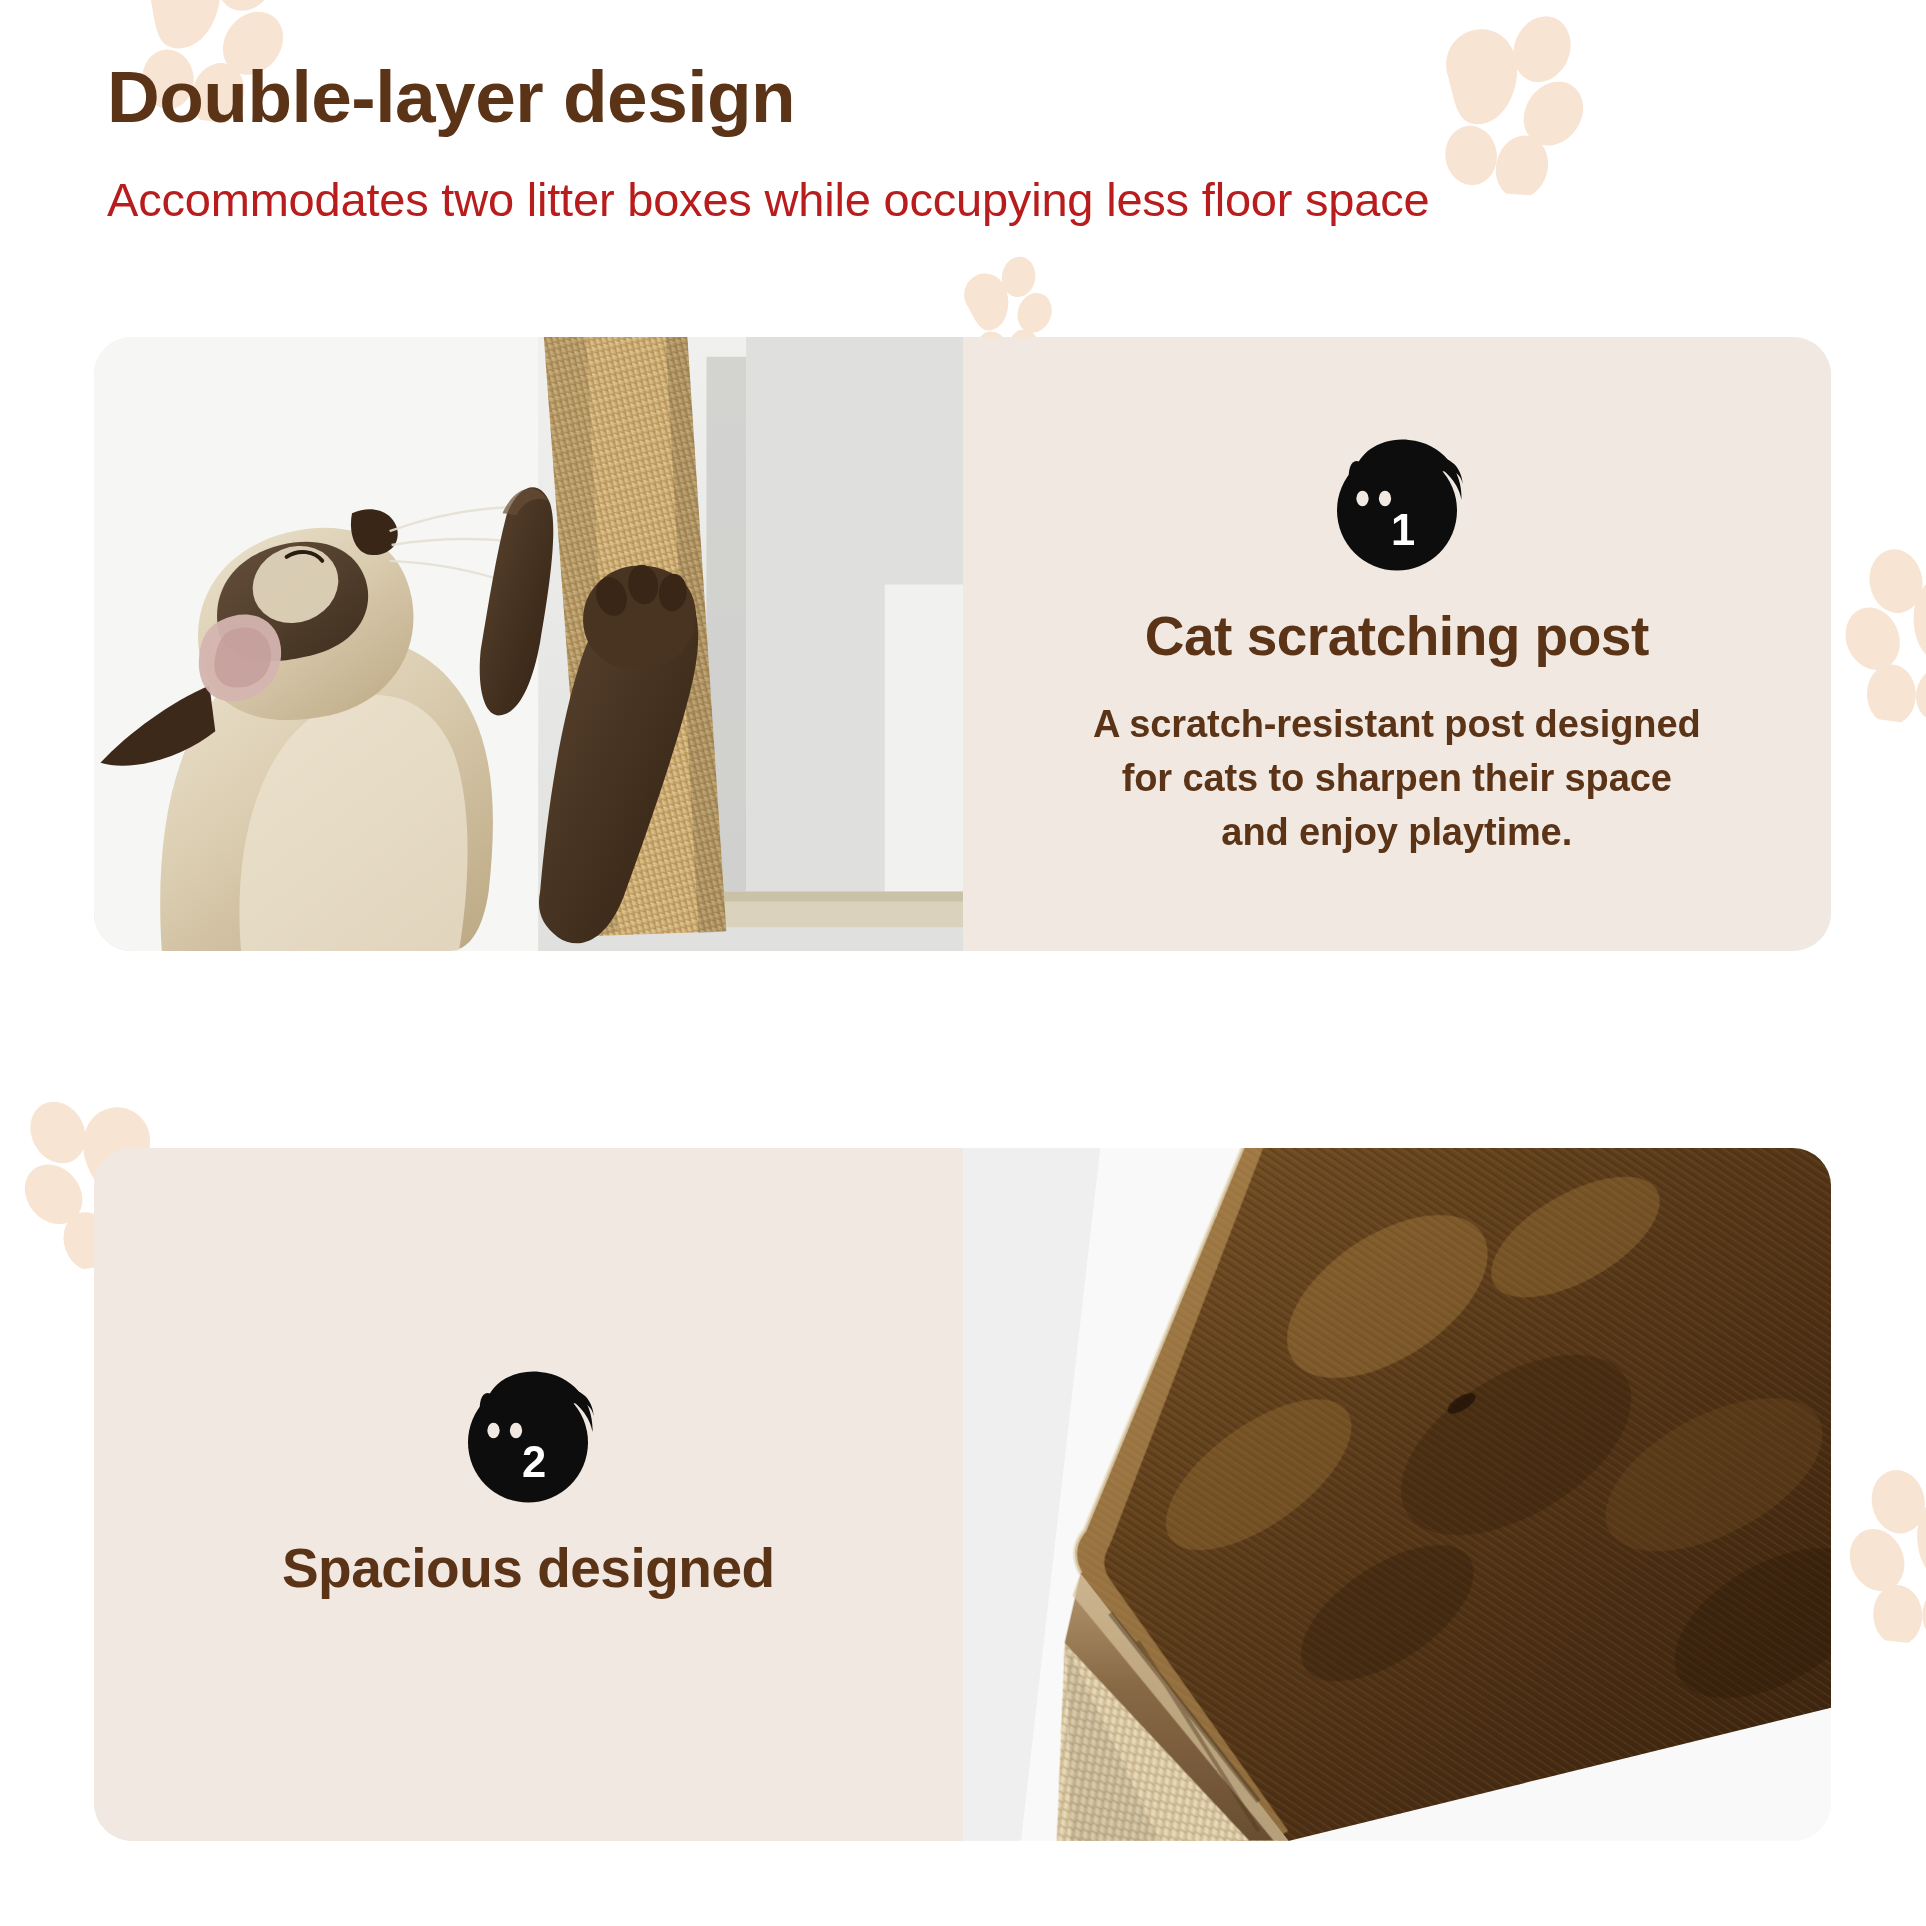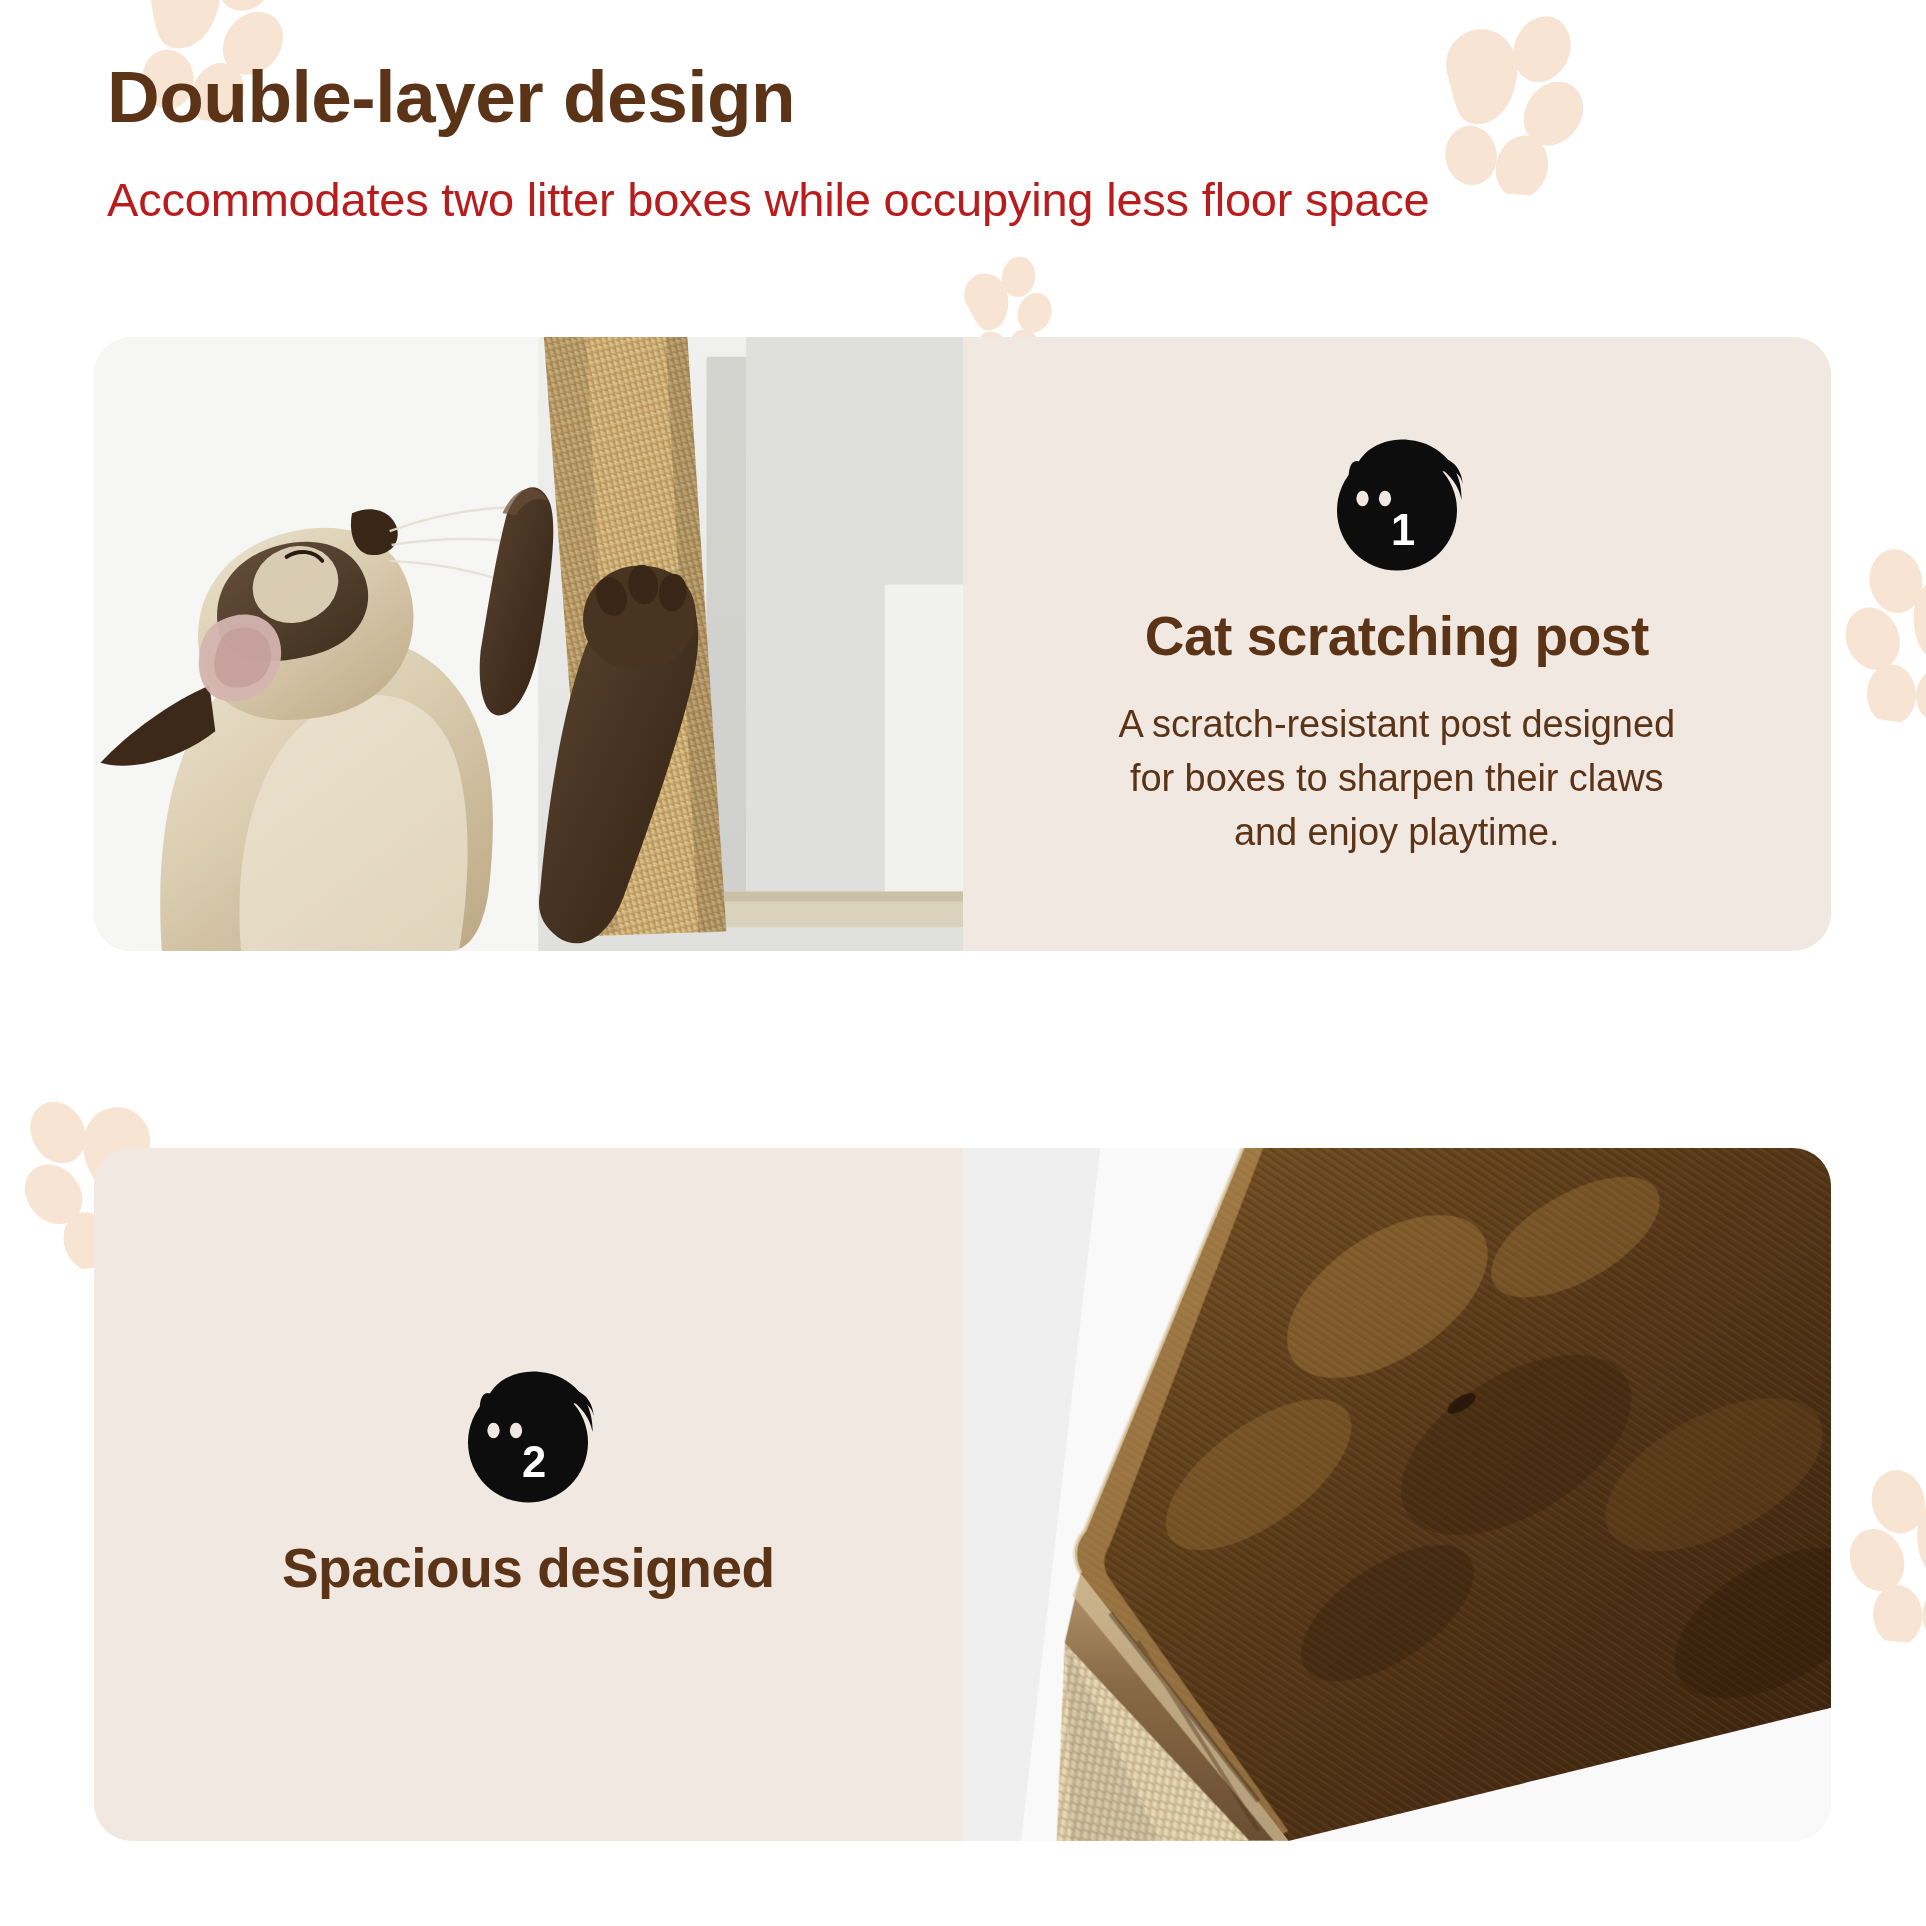--- a/index.html
+++ b/index.html
@@ -47,21 +47,21 @@
   }
   .badge { width:150px; height:150px; margin-bottom:26px; }
   .badge svg { width:100%; height:100%; display:block; }
 
   .card-title {
     font-size:55px; font-weight:700; color:#5b3418;
     letter-spacing:-0.5px; margin-bottom:30px; text-align:right;
     white-space:nowrap;
   }
   .card-body {
-    font-size:38px; font-weight:400; color:#5b3418;
+    font-size:38px; font-weight:700; color:#5b3418;
     line-height:1.42; text-align:center; letter-spacing:-0.1px;
   }
 
   
   .photo { background:#efefed; }
   .photo svg { width:100%; height:100%; display:block; }
 
   
   .photo-wood { background:#fbfbfb; }
   .photo-wood svg { width:100%; height:100%; display:block; }
@@ -267,21 +267,21 @@
 
           <ellipse cx="27" cy="47" rx="4.1" ry="5.1" fill="#f1e9e1"></ellipse>
           <ellipse cx="42" cy="47" rx="4.1" ry="5.1" fill="#f1e9e1"></ellipse>
 
           <text x="54" y="78" text-anchor="middle" fill="#ffffff" font-family="Liberation Sans, sans-serif" font-size="29" font-weight="700">1</text>
         </svg>
       </div>
       <div class="card-title">Cat scratching post</div>
       <div class="card-body">
         <div>A scratch-resistant post designed</div>
-        <div>for boxes to sharpen their claws</div>
+        <div>for cats to sharpen their space</div>
         <div>and enjoy playtime.</div>
       </div>
     </div>
   </div>
 
   <div class="card card-bottom">
 
     <div class="half panel">
       <div class="badge">
         <svg viewBox="0 0 100 100">

